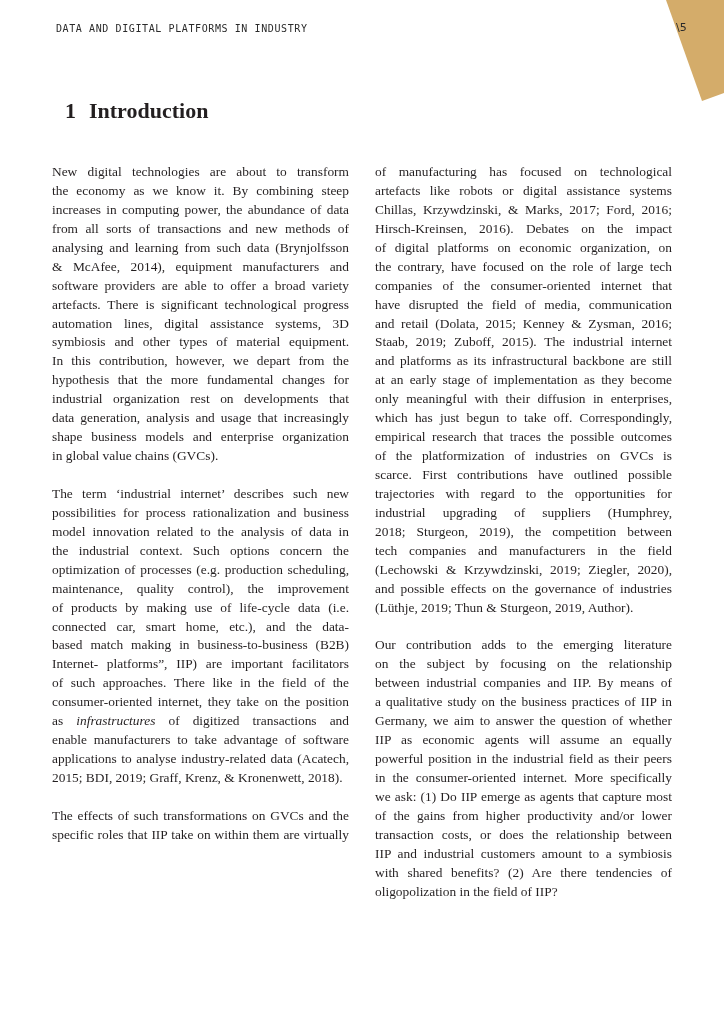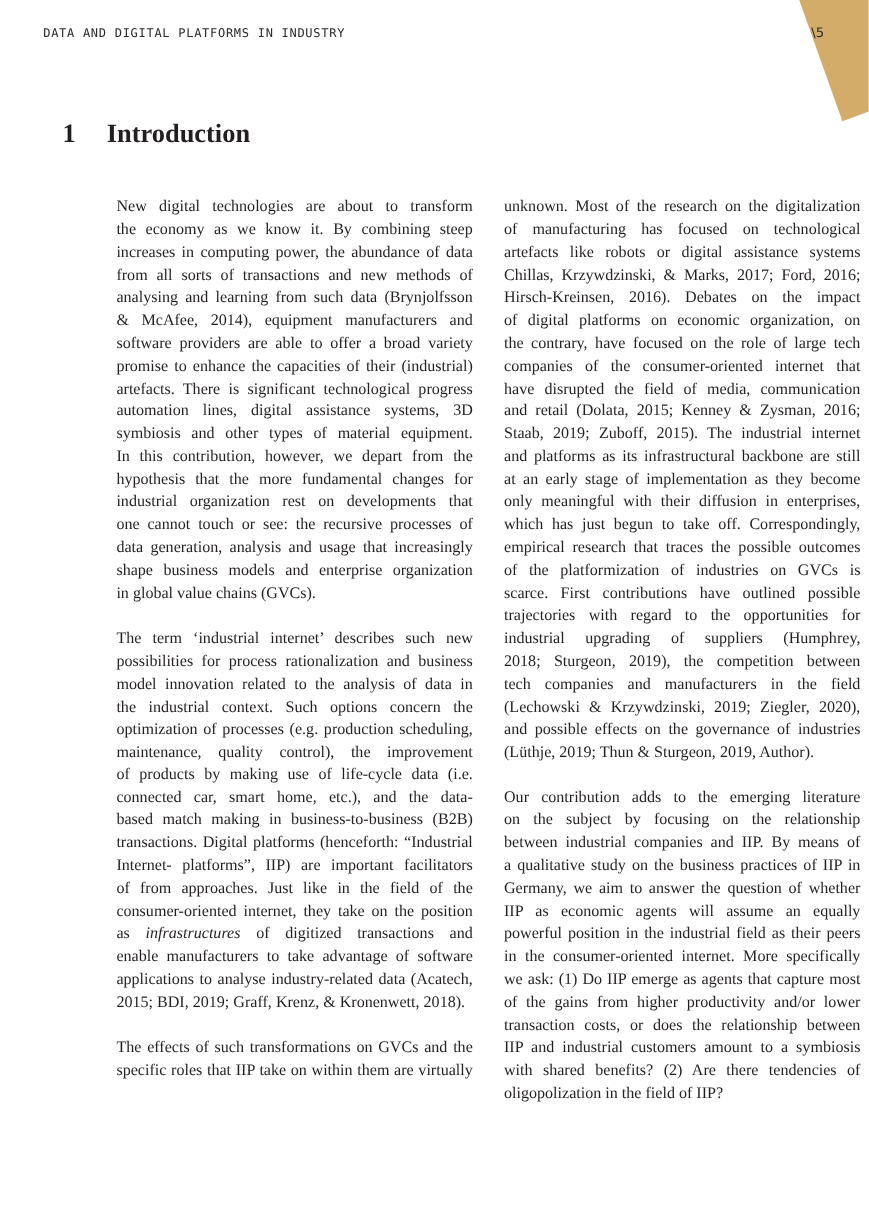--- a/index.html
+++ b/index.html
@@ -4,37 +4,38 @@
 <style>
   html, body { margin: 0; padding: 0; }
   body {
     width: 724px; height: 1024px; background: #ffffff; position: relative; overflow: hidden;
     color: #231f20;
   }
   .corner {
     position: absolute; left: 0; top: 0; width: 724px; height: 110px; pointer-events: none;
   }
   .running-head {
-    position: absolute; left: 36px; top: 23px;
+    position: absolute; left: 56px; top: 23px;
     font-family: "DejaVu Sans Mono", monospace; font-size: 10px; letter-spacing: 0.6px;
     color: #2a2a2a;
   }
   .page-num {
     position: absolute; left: 676px; top: 21px;
     font-family: "DejaVu Sans", sans-serif; font-size: 11px; color: #2a2a2a;
   }
   .heading {
     position: absolute; left: 52px; top: 98px;
     font-family: "Liberation Serif", serif; font-weight: bold; font-size: 22px; color: #231f20;
     white-space: nowrap;
+    text-align: center;
   }
   .heading .num { display: inline-block; width: 37px; }
   .col {
     position: absolute; top: 163px; width: 297px;
-    font-family: "Liberation Serif", serif; font-size: 13.4px; line-height: 18.95px; color: #231f20; margin-left: 45px;
+    font-family: "Liberation Serif", serif; font-size: 13.4px; line-height: 18.95px; color: #231f20;
   }
   .col.left { left: 52px; }
   .col.right { left: 375px; }
   .line {
     display: block; height: 18.95px; white-space: nowrap; overflow: visible;
     text-align: justify; text-align-last: justify;
   }
   .line.last { text-align: center; text-align-last: left; }
   .line.blank { }
   em { font-style: italic; }
@@ -54,55 +55,51 @@
 </h1>
 
 <div class="col left" id="col-left">
     <span class="line">New digital technologies are about to transform</span>
     <span class="line">the economy as we know it. By combining steep</span>
     <span class="line">increases in computing power, the abundance of data</span>
     <span class="line">from all sorts of transactions and new methods of</span>
     <span class="line">analysing and learning from such data (Brynjolfsson</span>
     <span class="line">&amp; McAfee, 2014), equipment manufacturers and</span>
     <span class="line">software providers are able to offer a broad variety</span>
-    <span class="line">promise to enhance the capacities of their (industrial)</span>
     <span class="line">artefacts. There is significant technological progress</span>
     <span class="line">automation lines, digital assistance systems, 3D</span>
     <span class="line">symbiosis and other types of material equipment.</span>
     <span class="line">In this contribution, however, we depart from the</span>
     <span class="line">hypothesis that the more fundamental changes for</span>
     <span class="line">industrial organization rest on developments that</span>
-    <span class="line">one cannot touch or see: the recursive processes of</span>
     <span class="line">data generation, analysis and usage that increasingly</span>
     <span class="line">shape business models and enterprise organization</span>
     <span class="line last">in global value chains (GVCs).</span>
     <span class="line blank"></span>
     <span class="line">The term ‘industrial internet’ describes such new</span>
     <span class="line">possibilities for process rationalization and business</span>
     <span class="line">model innovation related to the analysis of data in</span>
     <span class="line">the industrial context. Such options concern the</span>
     <span class="line">optimization of processes (e.g. production scheduling,</span>
     <span class="line">maintenance, quality control), the improvement</span>
     <span class="line">of products by making use of life-cycle data (i.e.</span>
     <span class="line">connected car, smart home, etc.), and the data-</span>
     <span class="line">based match making in business-to-business (B2B)</span>
-    <span class="line">transactions. Digital platforms (henceforth: “Industrial</span>
     <span class="line">Internet- platforms”, IIP) are important facilitators</span>
-    <span class="line">of from approaches. Just like in the field of the</span>
+    <span class="line">of such approaches. There like in the field of the</span>
     <span class="line">consumer-oriented internet, they take on the position</span>
     <span class="line"><span>as </span><em>infrastructures</em><span> of digitized transactions and</span></span>
     <span class="line">enable manufacturers to take advantage of software</span>
     <span class="line">applications to analyse industry-related data (Acatech,</span>
     <span class="line last">2015; BDI, 2019; Graff, Krenz, &amp; Kronenwett, 2018).</span>
     <span class="line blank"></span>
     <span class="line">The effects of such transformations on GVCs and the</span>
     <span class="line">specific roles that IIP take on within them are virtually</span>
   </div>
 <div class="col right" id="col-right">
-    <span class="line">unknown. Most of the research on the digitalization</span>
     <span class="line">of manufacturing has focused on technological</span>
     <span class="line">artefacts like robots or digital assistance systems</span>
     <span class="line">Chillas, Krzywdzinski, &amp; Marks, 2017; Ford, 2016;</span>
     <span class="line">Hirsch-Kreinsen, 2016). Debates on the impact</span>
     <span class="line">of digital platforms on economic organization, on</span>
     <span class="line">the contrary, have focused on the role of large tech</span>
     <span class="line">companies of the consumer-oriented internet that</span>
     <span class="line">have disrupted the field of media, communication</span>
     <span class="line">and retail (Dolata, 2015; Kenney &amp; Zysman, 2016;</span>
     <span class="line">Staab, 2019; Zuboff, 2015). The industrial internet</span>

